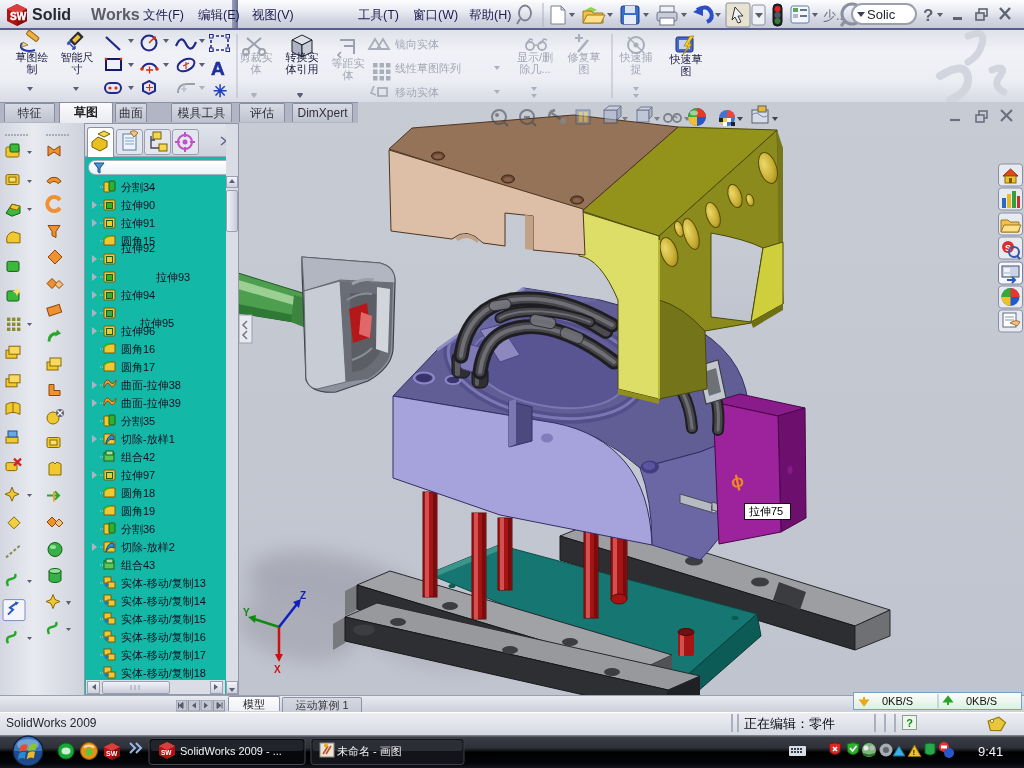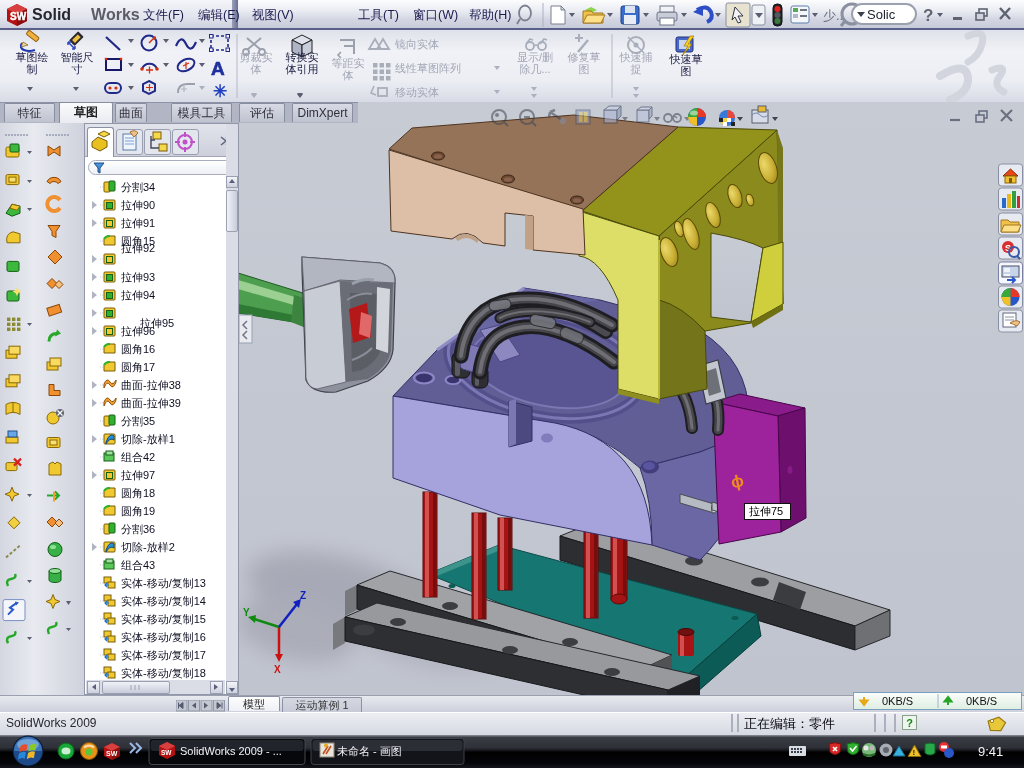--- a/index.html
+++ b/index.html
@@ -24,21 +24,21 @@
 .darr { width:0; height:0; border-left:3px solid transparent; border-right:3px solid transparent; border-top:4px solid #5a5e70; }
 .darr.dis { border-top-color:#aab0be; }
 
 
 #tabband { left:0; top:102px; width:358px; height:21px; background:#b2b6c4; border-top:1px solid #8d92a6; }
 .ftab { top:103px; height:19px; background:linear-gradient(#d8dbe4,#bfc3d0); border:1px solid #888da0; border-bottom:none; font-size:12px; color:#30303c; text-align:center; line-height:18px; border-radius:2px 2px 0 0; }
 .ftab.active { top:102px; height:21px; background:linear-gradient(#fbfbfd,#e9ebf1); font-weight:bold; color:#222; z-index:5; }
 
 
 #leftzone { left:0; top:123px; width:84px; height:572px; background:linear-gradient(90deg,#d4d7e0 0%, #e8eaf0 40%, #cfd2dc 100%); }
-#treepanel { left:84px; top:123px; width:155px; height:572px; background:#ffffff; border:1px solid #9196a8; }
+#treepanel { left:84px; top:123px; width:155px; height:572px; background:#14b8a6; border:1px solid #9196a8; }
 .titem { position:absolute; left:36px; font-size:11px; color:#101024; white-space:nowrap; }
 .texp { position:absolute; left:7px; width:0; height:0; border-top:4px solid transparent; border-bottom:4px solid transparent; border-left:5px solid #b0b4c0; }
 
 
 #botband { left:0; top:695px; width:1024px; height:17px; background:linear-gradient(#e8eaf0,#cdd0da); border-top:1px solid #9aa0b0; }
 #statusbar { left:0; top:712px; width:1024px; height:23px; background:linear-gradient(#eceef3,#d6d9e2); border-top:1px solid #fff; }
 
 
 #taskbar { left:0; top:735px; width:1024px; height:33px;
   background:linear-gradient(#6a6e78 0%, #3a3d45 8%, #1c1e24 45%, #000 52%, #05060a 85%, #14161c 100%); }
@@ -732,21 +732,21 @@
 </svg>
     <div id="treerows" class="abs" style="left:0;top:52px;width:140px;height:520px;">
 <div class="titem" style="top:4px;">分割34</div>
 <div class="titem" style="top:22px;">拉伸90</div>
 <div class="texp" style="top:25px;"></div>
 <div class="titem" style="top:40px;">拉伸91</div>
 <div class="texp" style="top:43px;"></div>
 <div class="titem" style="top:58px;">圆角15</div>
 <div class="titem" style="top:65px;">拉伸92</div>
 <div class="texp" style="top:79px;"></div>
-<div class="titem" style="top:94px;">拉伸93</div>
+<div class="titem" style="top:94px;margin-left:35px;">拉伸93</div>
 <div class="texp" style="top:97px;"></div>
 <div class="titem" style="top:112px;">拉伸94</div>
 <div class="texp" style="top:115px;"></div>
 <div class="titem" style="top:140px;margin-left:19px;">拉伸95</div>
 <div class="texp" style="top:133px;"></div>
 <div class="titem" style="top:148px;">拉伸96</div>
 <div class="texp" style="top:151px;"></div>
 <div class="titem" style="top:166px;">圆角16</div>
 <div class="titem" style="top:184px;">圆角17</div>
 <div class="titem" style="top:202px;">曲面-拉伸38</div>

